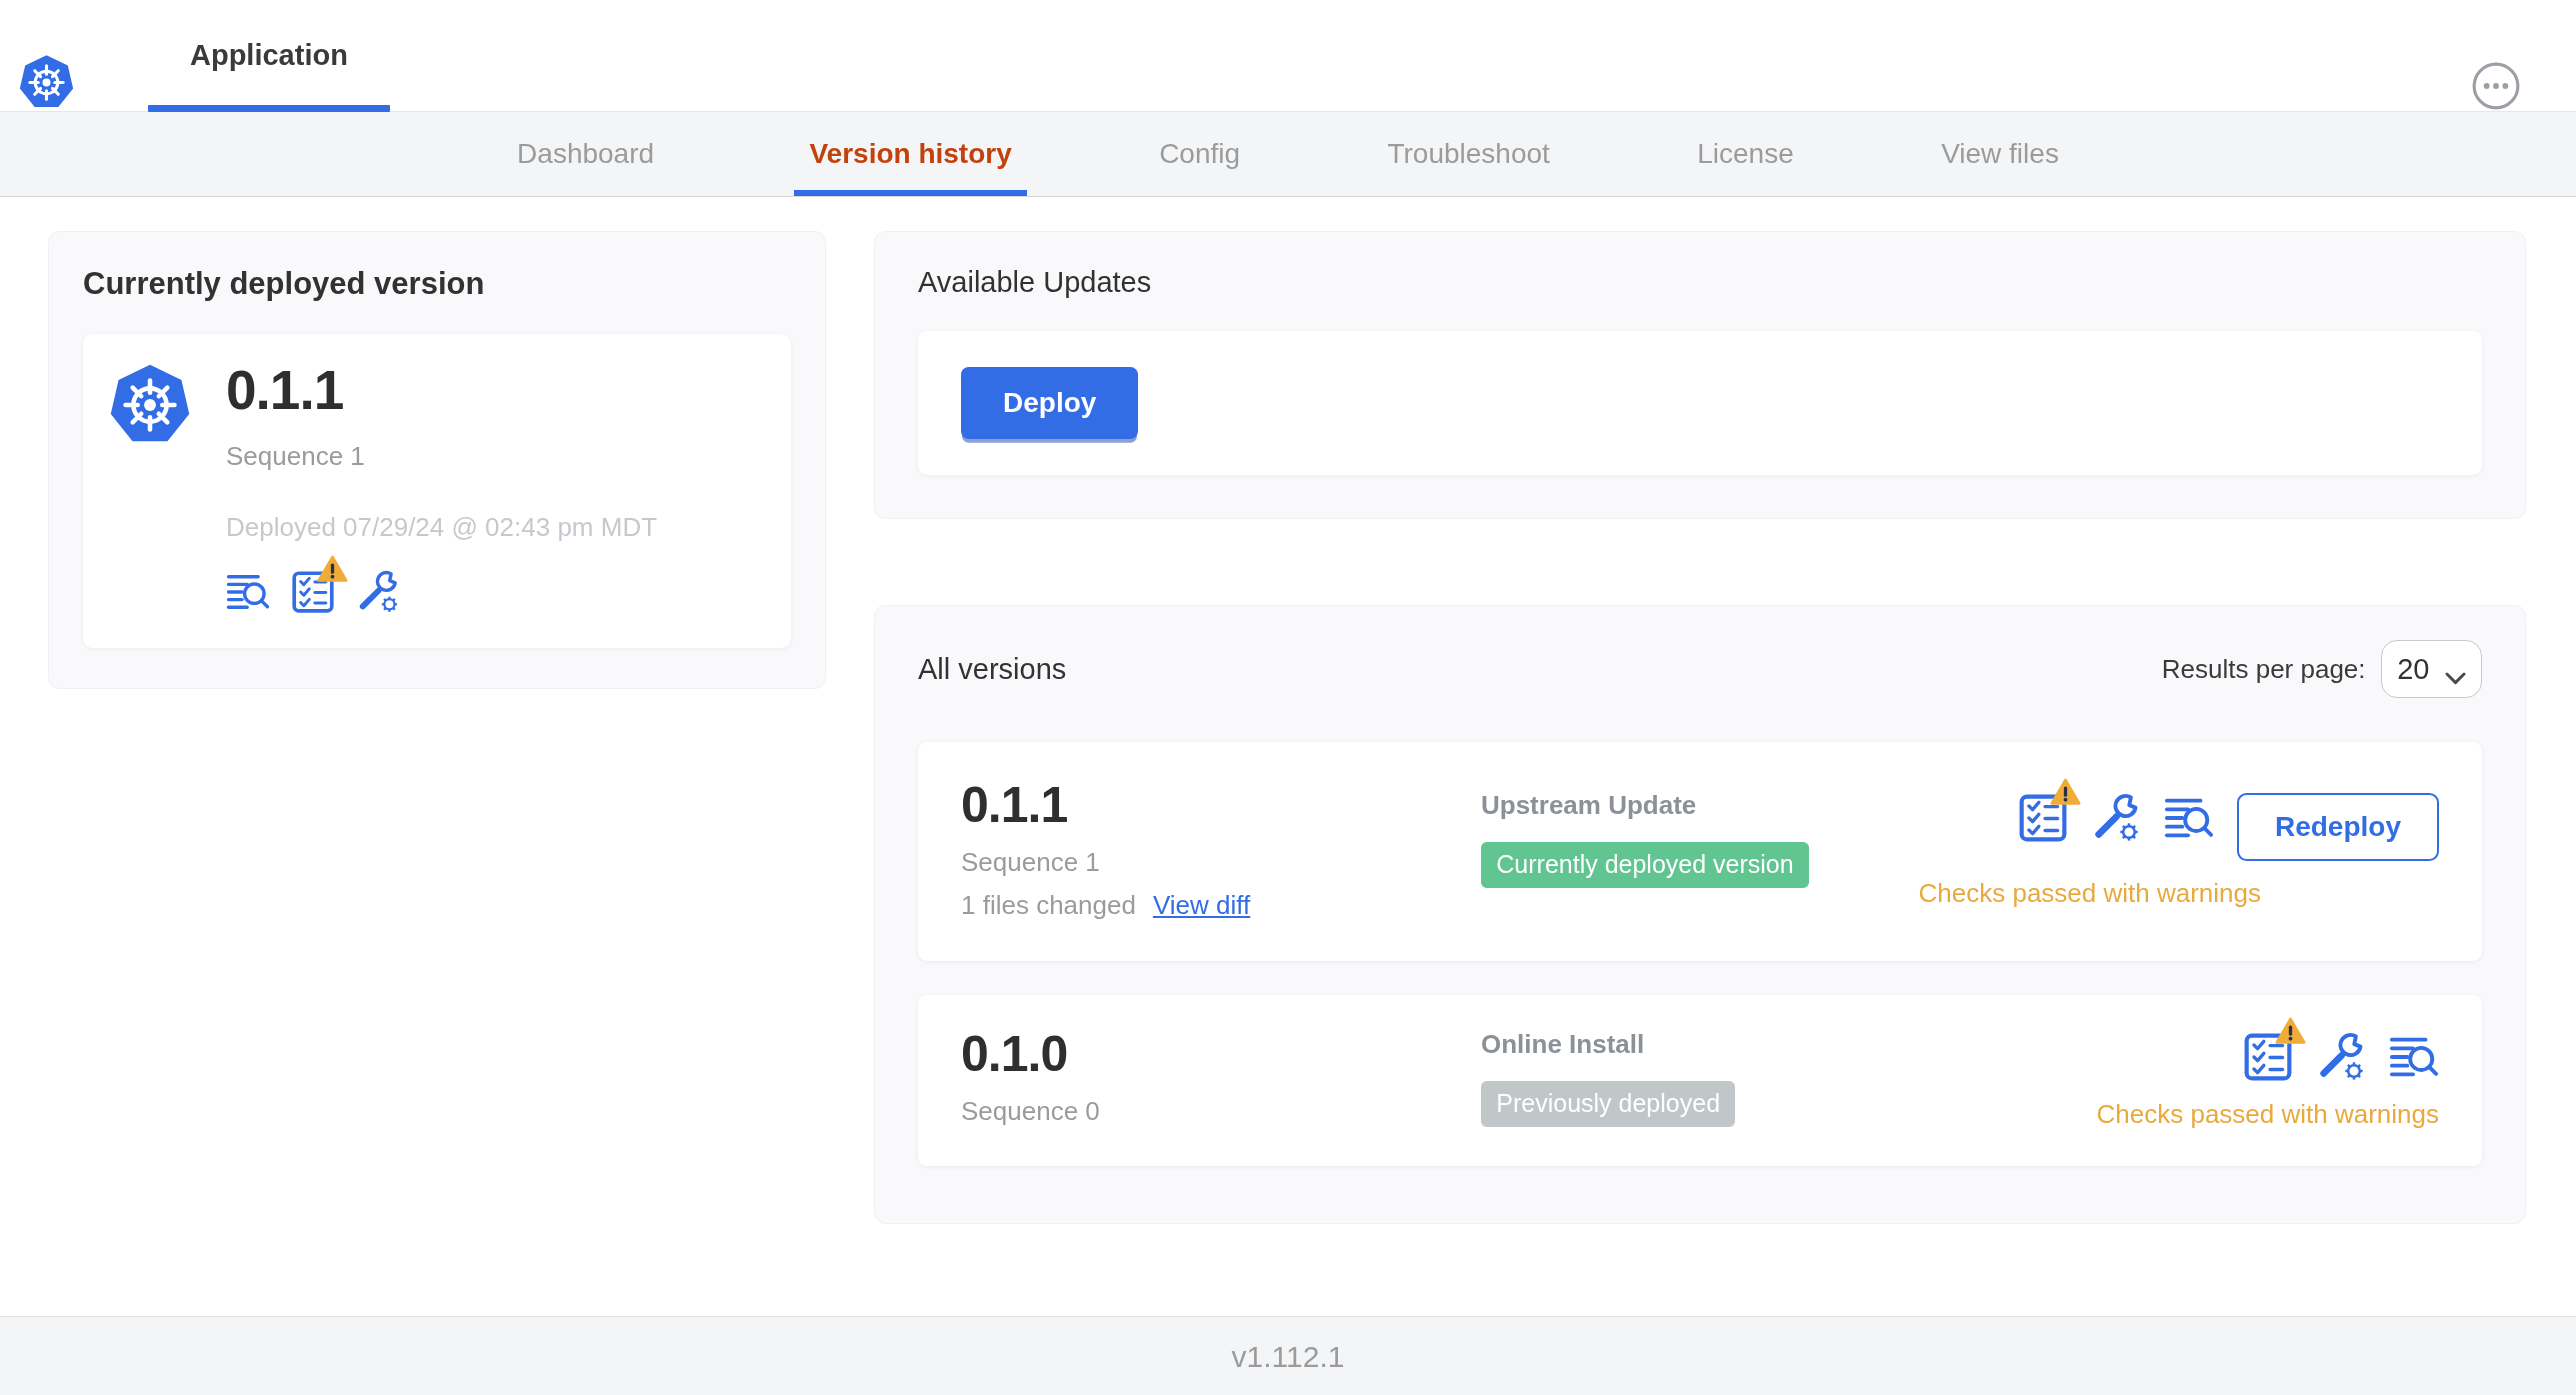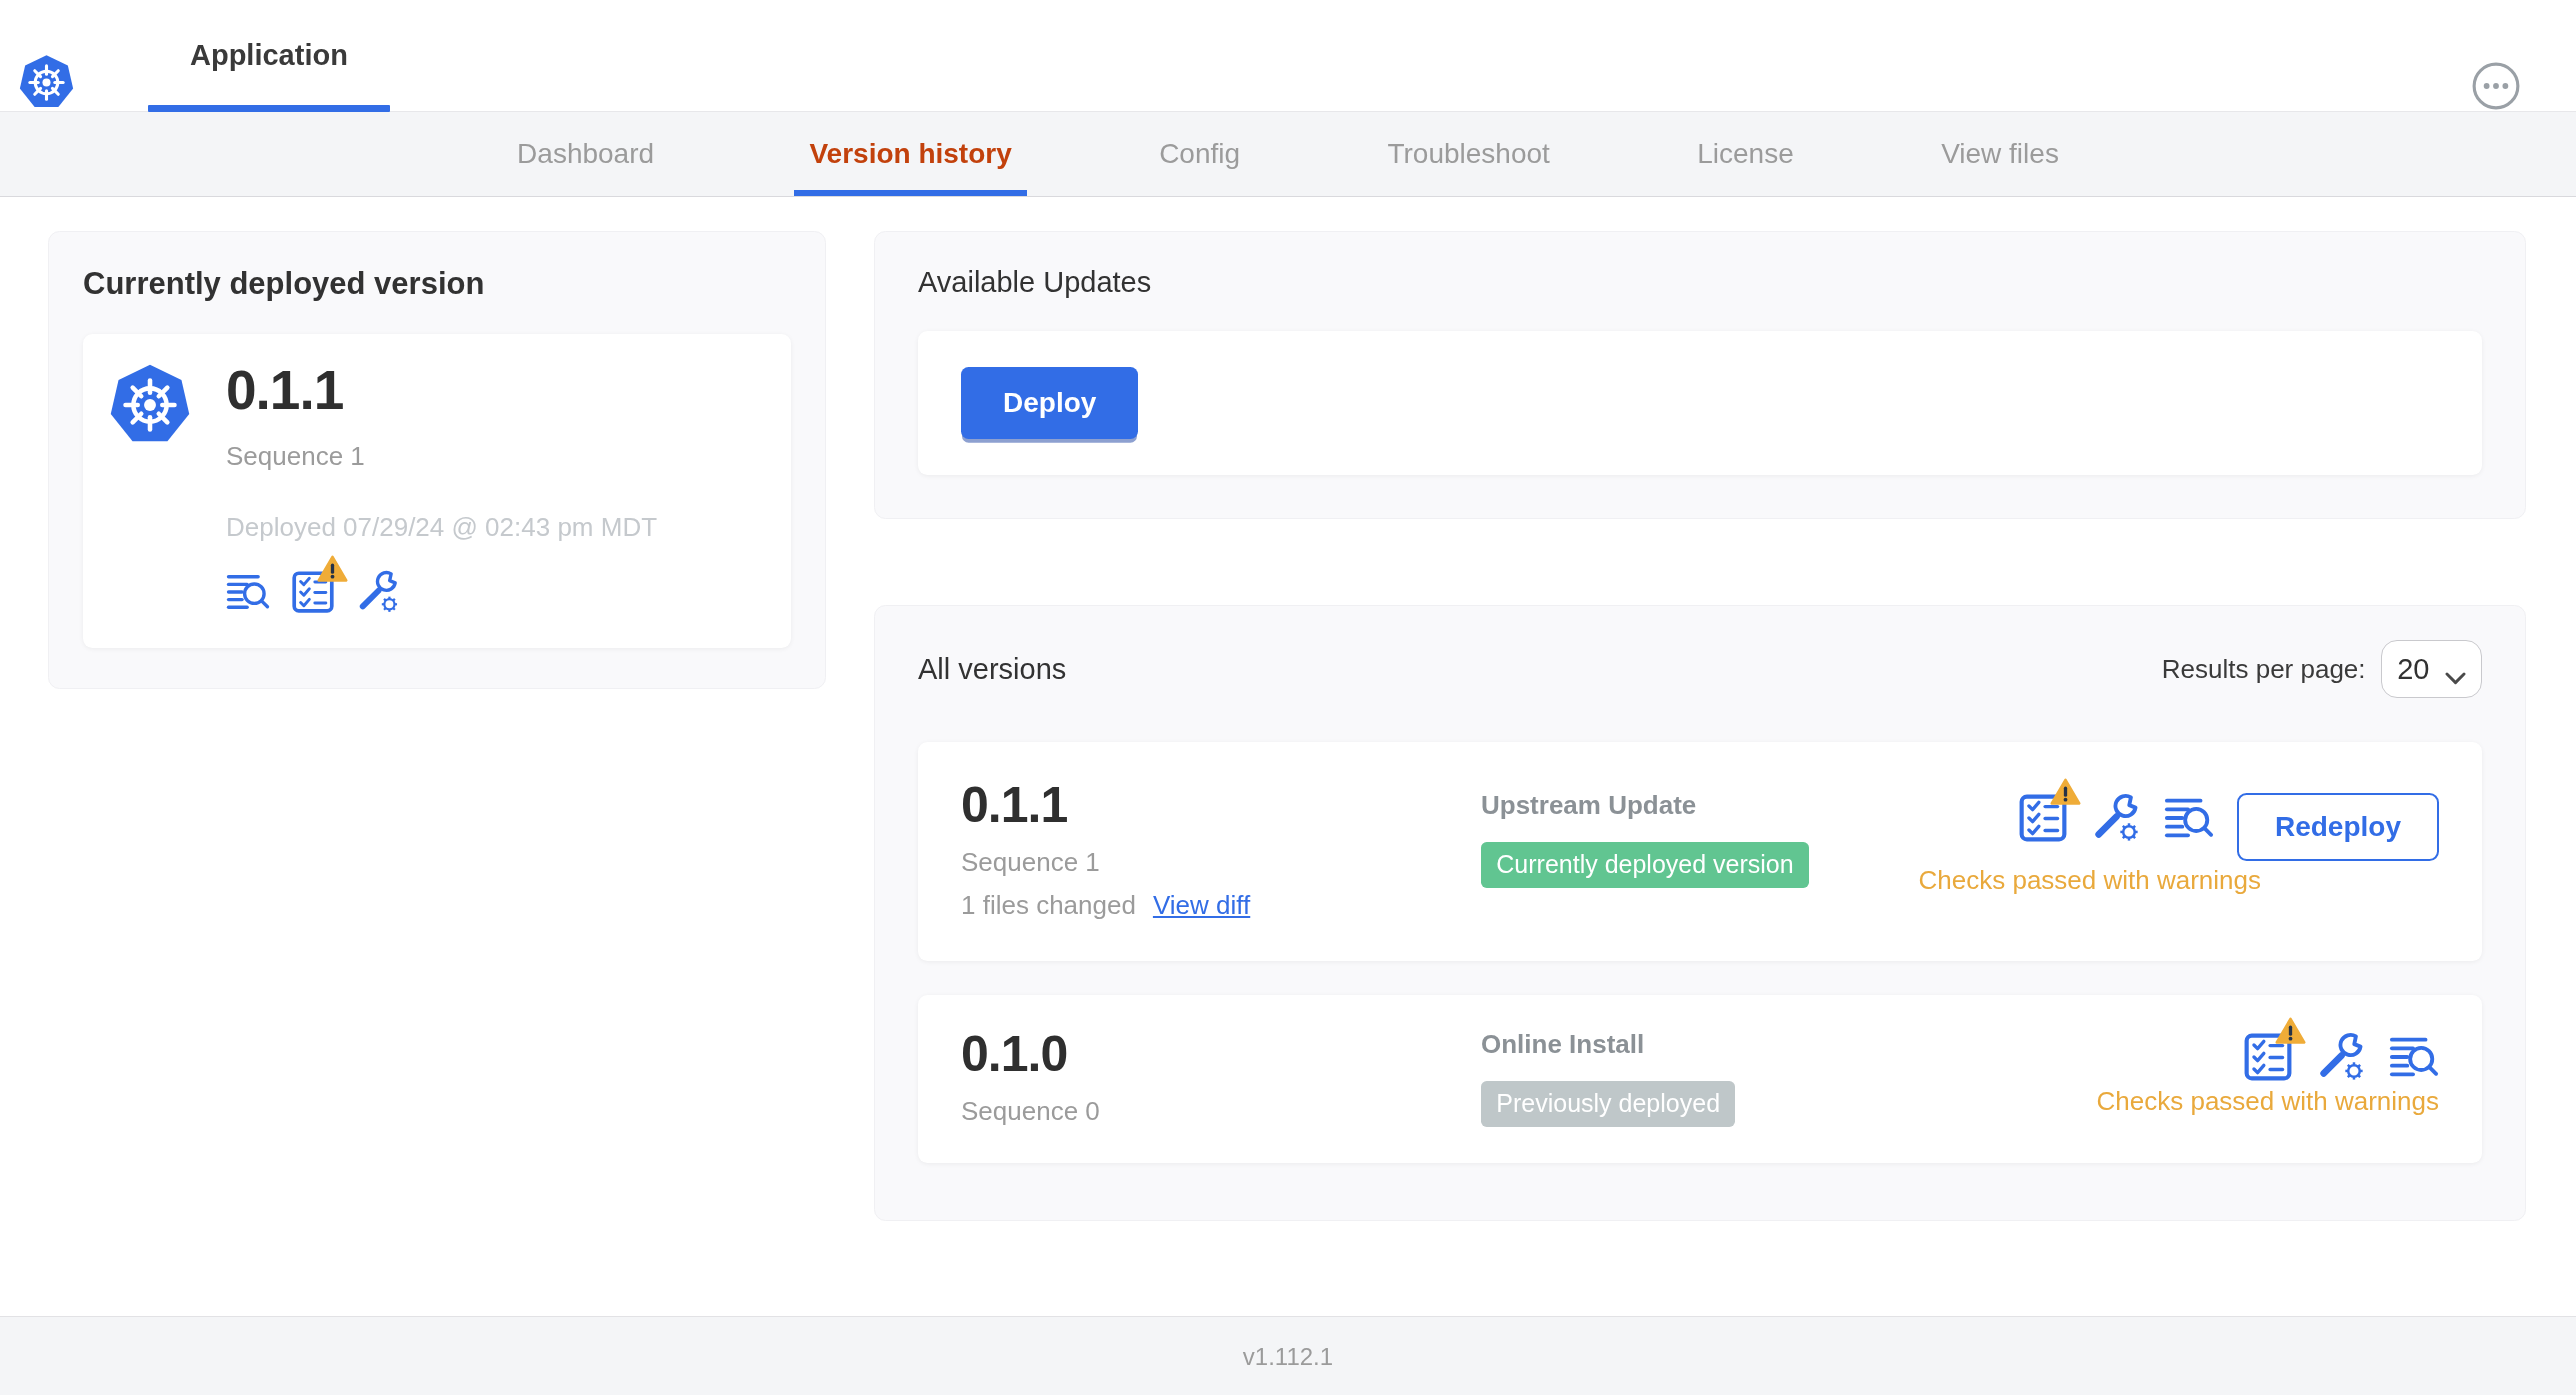--- a/index.html
+++ b/index.html
@@ -105,27 +105,27 @@
   .row-seq { font-size:26px; color:#9b9b9b; margin-top:17px; }
   .files-line { display:flex; align-items:center; gap:17px; margin-top:11.5px; font-size:26px; color:#9b9b9b; }
   .view-diff { color:#326de6; font-weight:500; text-decoration:underline; cursor:pointer; }
   .vr-col2 { flex:1; padding-top:9.5px; }
   .source-label { font-size:26px; font-weight:600; color:#8b9196; }
   .badge { display:inline-block; margin-top:21px; padding:8.6px 15.3px; border-radius:5.7px; font-size:25px; color:#fff; font-weight:500; }
   .badge.green { background:#61c591; }
   .badge.gray  { background:#bfc7c9; }
   .vr-col3 { flex:0 0 auto; display:flex; flex-direction:column; align-items:flex-end; padding-top:13.4px; }
   .vr-actions { display:flex; align-items:flex-start; gap:23px; }
-  .checks-text { font-size:26px; color:#e9a93c; font-weight:500; margin-top:4px; }
+  .checks-text { font-size:26px; color:#e9a93c; font-weight:500; margin-top:17px; }
   .checks-text.offset { margin-right:178px; }
 
   
   .footer {
     height:80px; flex:0 0 80px; background:#f4f5f7; border-top:1px solid #e2e2e5;
-    display:flex; align-items:center; justify-content:center; font-size:24px; color:#9b9b9b;
+    display:flex; align-items:center; justify-content:center; font-size:30px; color:#9b9b9b;
   }
 </style>
 </head>
 <body>
 
 <svg width="0" height="0" style="position:absolute" aria-hidden="true">
   <defs>
     <symbol id="sym-k8s" viewBox="0 0 48 48">
       <polygon points="24,1 41.98,9.66 46.42,29.12 33.98,44.72 14.02,44.72 1.58,29.12 6.02,9.66" fill="#326de6"></polygon>
       <g stroke="#fff" stroke-width="2.6" stroke-linecap="round" fill="none">

